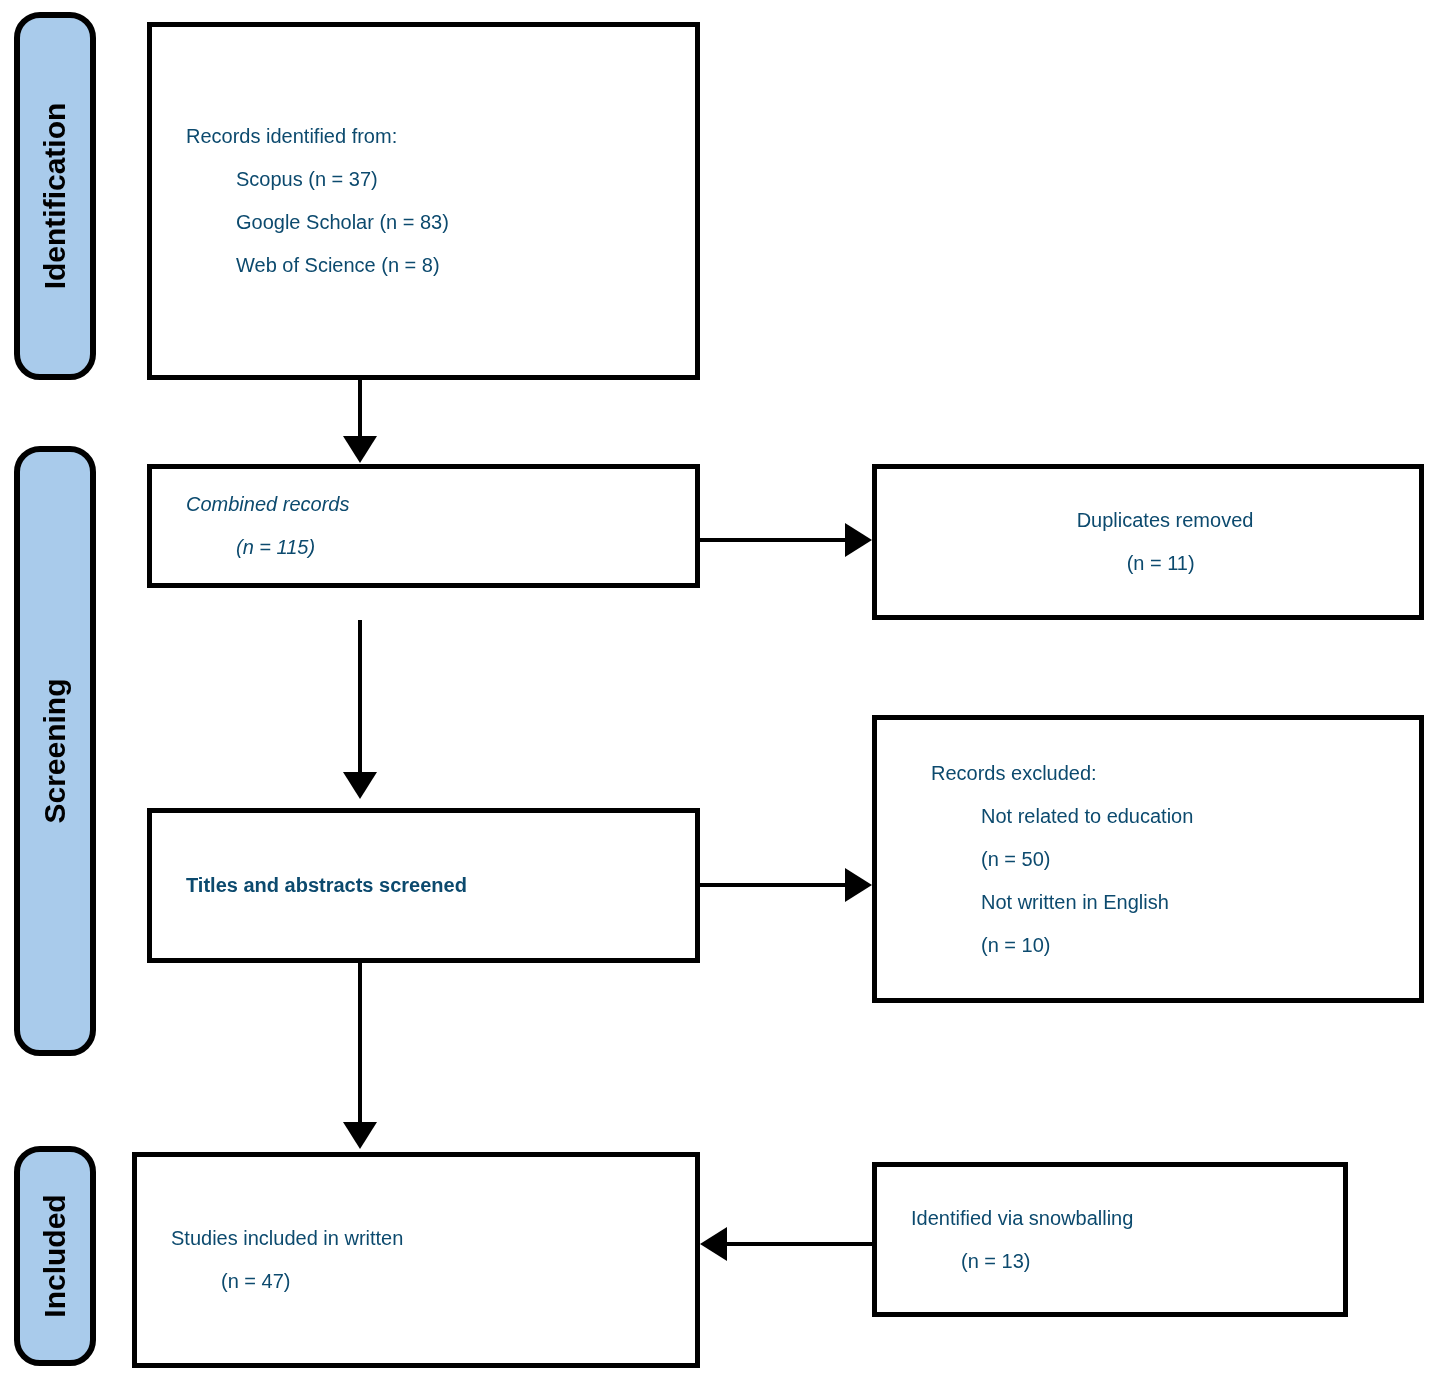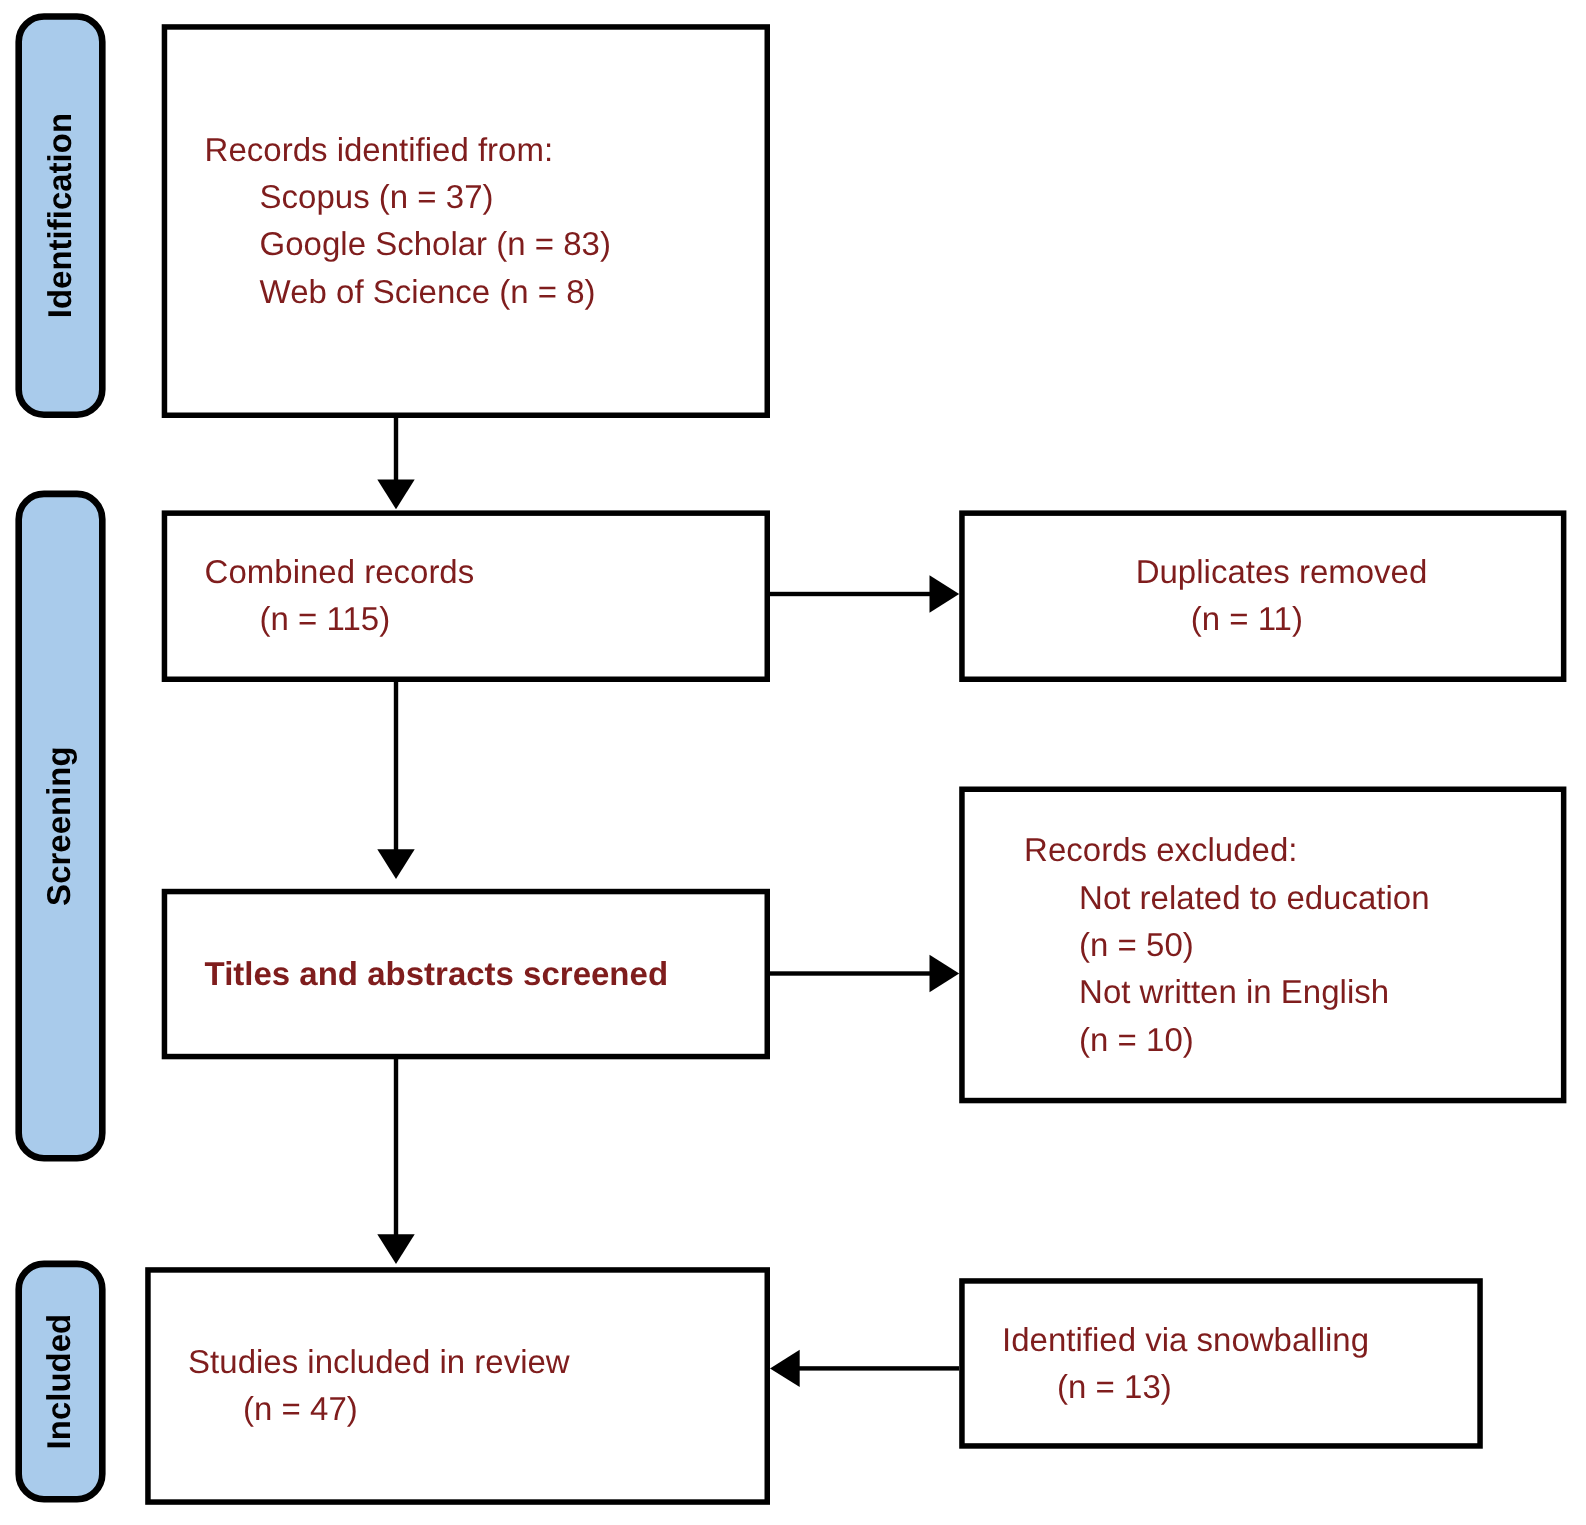--- a/index.html
+++ b/index.html
@@ -43,23 +43,23 @@
     border: 5px solid #000000;
     box-sizing: border-box;
     display: flex;
     flex-direction: column;
     justify-content: center;
   }
   .box .lines {
     padding: 0 0 0 34px;
   }
   .box .line {
-    font-size: 30px;
+    font-size: 20px;
     line-height: 43px;
-    color: #7f1d1d;
+    color: #0c4a6e;
     white-space: pre;
   }
   .box .line.indent {
     padding-left: 50px;
   }
 
   
   .v-line {
     position: absolute;
     width: 4px;
@@ -117,21 +117,21 @@
       <div class="line">Records identified from:</div>
       <div class="line indent">Scopus (n = 37)</div>
       <div class="line indent">Google Scholar (n = 83)</div>
       <div class="line indent">Web of Science (n = 8)</div>
     </div>
   </div>
 
   <div class="v-line" style="left:358px; top:380px; width:4px; height:58px;"></div>
   <div class="arrow-down" style="left:343px; top:436px;"></div>
 
-  <div class="box" style="left:147px; top:464px; width:553px; height:156px;">
+  <div class="box" style="left:147px; top:464px; width:553px; height:124px;font-style:italic;">
     <div class="lines">
       <div class="line">Combined records</div>
       <div class="line indent">(n = 115)</div>
     </div>
   </div>
 
   <div class="h-line" style="left:700px; top:538px; width:150px; height:4px;"></div>
   <div class="arrow-right" style="left:845px; top:523px;"></div>
 
   <div class="box" style="left:872px; top:464px; width:552px; height:156px;align-items:center;">
@@ -161,21 +161,21 @@
       <div class="line indent">Not written in English</div>
       <div class="line indent">(n = 10)</div>
     </div>
   </div>
 
   <div class="v-line" style="left:358px; top:962px; width:4px; height:162px;"></div>
   <div class="arrow-down" style="left:343px; top:1122px;"></div>
 
   <div class="box" style="left:132px; top:1152px; width:568px; height:216px;">
     <div class="lines">
-      <div class="line">Studies included in review</div>
+      <div class="line">Studies included in written</div>
       <div class="line indent">(n = 47)</div>
     </div>
   </div>
 
   <div class="h-line" style="left:726px; top:1242px; width:146px; height:4px;"></div>
   <div class="arrow-left" style="left:700px; top:1227px;"></div>
 
   <div class="box" style="left:872px; top:1162px; width:476px; height:155px;">
     <div class="lines">
       <div class="line">Identified via snowballing</div>

